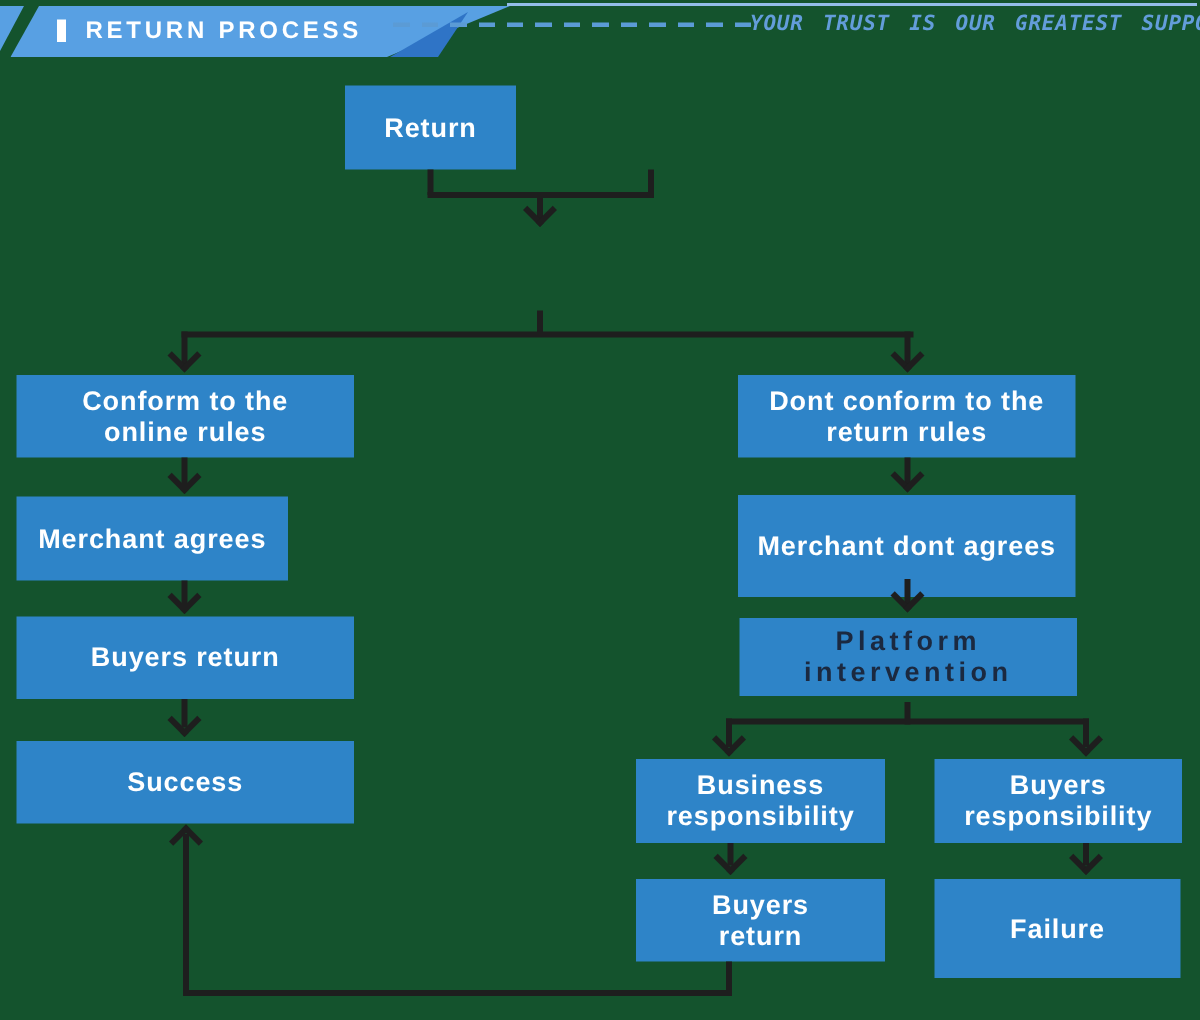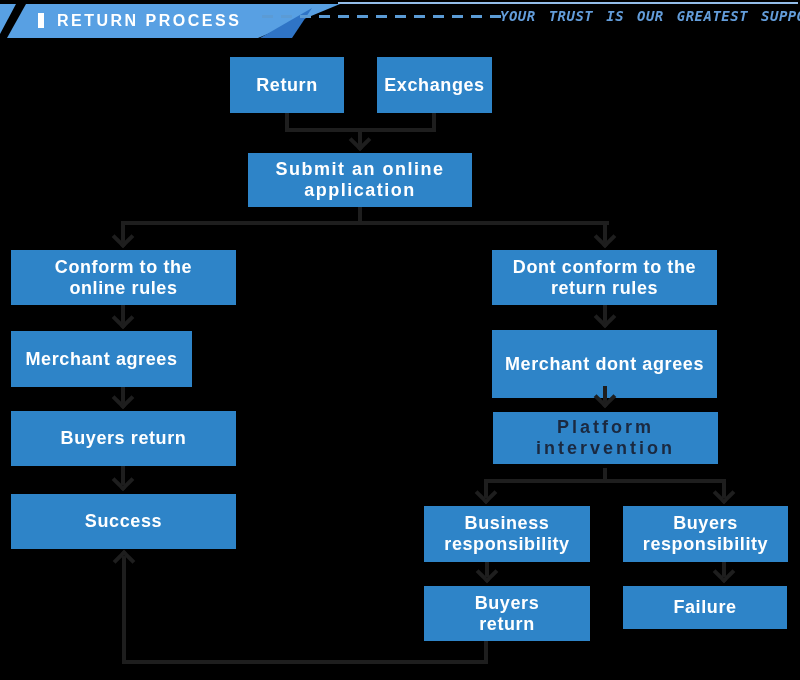--- a/index.html
+++ b/index.html
@@ -1,17 +1,17 @@
 <!DOCTYPE html>
 <html><head>
 <meta charset="utf-8">
 <style>
   html,body{margin:0;padding:0;background:#ffffff;}
   .stage{
-    position:relative;width:800px;height:680px;background:#000000;overflow:hidden;
+    position:relative;width:800px;height:680px;background:#14532d;overflow:hidden;
     font-family:"Liberation Sans","DejaVu Sans",sans-serif;
   }
 
   
   .banner-tri-left{position:absolute;left:0;top:4px;width:20px;height:30px;
     background:#58a0e3;clip-path:polygon(0 0,16px 0,0 100%);}
   .banner-main{position:absolute;left:0;top:4px;width:340px;height:34px;
     background:#58a0e3;clip-path:polygon(26px 0,100% 0,258px 100%,7px 100%);}
   .banner-fold{position:absolute;left:250px;top:4px;width:90px;height:34px;
     background:#2f74c6;clip-path:polygon(10px 100%,62px 12%,42px 100%);}
@@ -36,21 +36,21 @@
   .n-conform{left:11px;top:250px;width:225px;height:55px;}
   .n-dontconform{left:492px;top:250px;width:225px;height:55px;}
   .n-magree{left:11px;top:331px;width:181px;height:56px;}
   .n-mdont{left:492px;top:330px;width:225px;height:68px;}
   .n-breturn{left:11px;top:411px;width:225px;height:55px;}
   .n-platform{left:493px;top:412px;width:225px;height:52px;color:#1b2940;letter-spacing:3px;}
   .n-success{left:11px;top:494px;width:225px;height:55px;text-align:right;}
   .n-busresp{left:424px;top:506px;width:166px;height:56px;}
   .n-buyresp{left:623px;top:506px;width:165px;height:56px;}
   .n-breturn2{left:424px;top:586px;width:166px;height:55px;}
-  .n-failure{left:623px;top:586px;width:164px;height:43px;}
+  .n-failure{left:623px;top:586px;width:164px;height:66px;}
 
   
   .ln{position:absolute;background:#1e1e1e;}
   .chev{position:absolute;box-sizing:border-box;width:16px;height:16px;}
   .chev.down{border-right:4px solid #1e1e1e;border-bottom:4px solid #1e1e1e;transform:rotate(45deg);}
   .chev.up{border-left:4px solid #1e1e1e;border-top:4px solid #1e1e1e;transform:rotate(45deg);}
 
   
   .c1{left:285px;top:113px;width:4px;height:17px;}
   .c2{left:432px;top:113px;width:4px;height:17px;}
@@ -98,23 +98,20 @@
   <div class="banner-tri-left"></div>
   <div class="banner-main"></div>
   <div class="banner-fold"></div>
   <div class="banner-bar"></div>
   <div class="banner-title">RETURN PROCESS</div>
   <div class="top-line"></div>
   <div class="dash-line"></div>
   <div class="tagline">YOUR TRUST IS OUR GREATEST SUPPORT</div>
 
   <div class="node n-return">Return</div>
-  <div class="node n-exchanges">Exchanges</div>
-  <div class="node n-submit">Submit an online
-application</div>
   <div class="node n-conform">Conform to the
 online rules</div>
   <div class="node n-dontconform">Dont conform to the
 return rules</div>
   <div class="node n-magree">Merchant agrees</div>
   <div class="node n-mdont">Merchant dont agrees</div>
   <div class="node n-breturn">Buyers return</div>
   <div class="node n-platform">Platform
 intervention</div>
   <div class="node n-success">Success</div>

